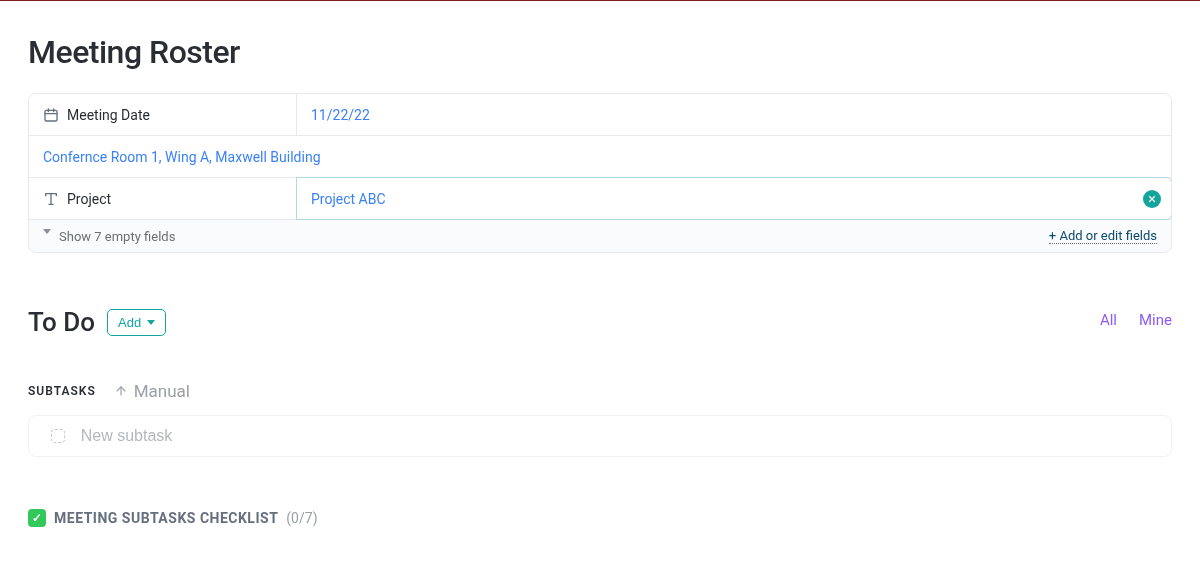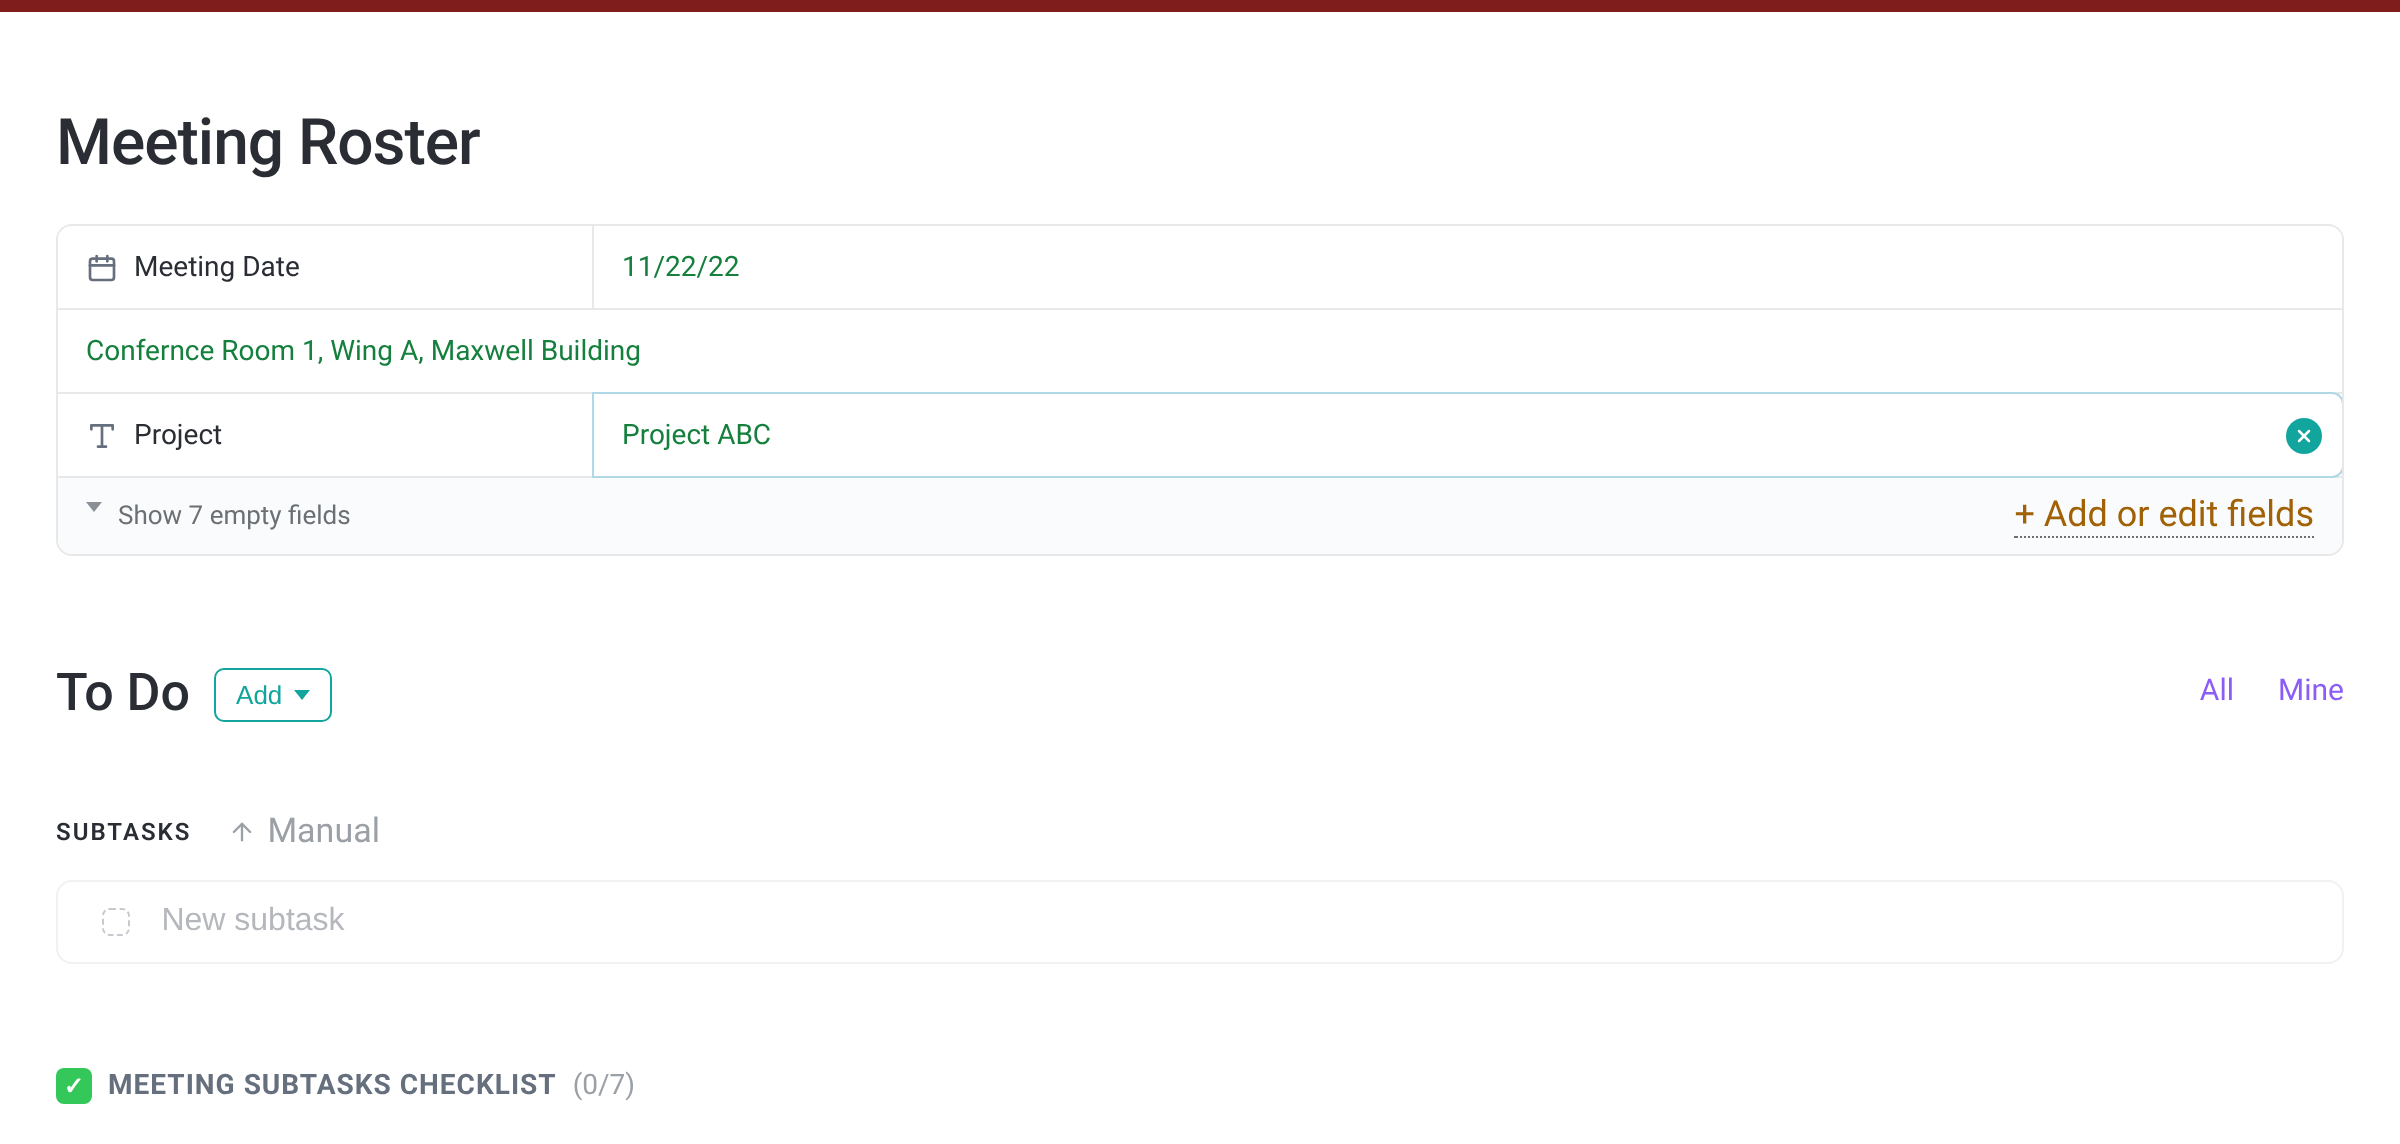--- a/index.html
+++ b/index.html
@@ -7,22 +7,22 @@
     margin: 0; padding: 0;
     font-family: -apple-system, BlinkMacSystemFont, "Segoe UI", Roboto, Helvetica, Arial, sans-serif;
     color: #2a2e34;
     background: #fff;
     width: 1200px;
     height: 572px;
     overflow: hidden;
   }
   .page {
     position: relative;
-    padding: 32px 28px 0 28px;
-    border-top: 6px solid #7f1d1d;
+    padding: 18px 28px 0 28px;
+    border-top: 1px solid #7f1d1d;
   }
   .title {
     font-size: 32px;
     font-weight: 500;
     margin: 14px 0 22px 0;
     letter-spacing: -0.5px;
   }
   .fields-panel {
     border: 1px solid #e6e8ea;
     border-radius: 8px;
@@ -45,21 +45,21 @@
     border-right: 1px solid #e6e8ea;
     font-size: 14px;
     color: #2a2e34;
   }
   .field-value {
     flex: 1;
     display: flex;
     align-items: center;
     padding: 8px 14px;
     font-size: 14px;
-    color: #15803d;
+    color: #3b82f6;
     position: relative;
   }
   .field-value.active-input {
     border: 1px solid #b0d8e6;
     margin: -1px;
     border-radius: 0 6px 6px 0;
   }
   .clear-btn {
     position: absolute;
     right: 10px;
@@ -85,24 +85,24 @@
     color: #6b7075;
     background: #fafbfc;
   }
   .panel-footer .left {
     display: flex;
     align-items: flex-start;
     gap: 8px;
     cursor: pointer;
   }
   .panel-footer .right {
-    color: #a16207;
+    color: #0c4a6e;
     border-bottom: 1px dotted #6b7075;
     cursor: pointer;
-    font-size: 18px;
+    font-size: 13px;
   }
   .icon {
     width: 16px; height: 16px;
     flex-shrink: 0;
     color: #656f7d;
   }
   .caret-down {
     width: 0; height: 0;
     border-left: 4px solid transparent;
     border-right: 4px solid transparent;

